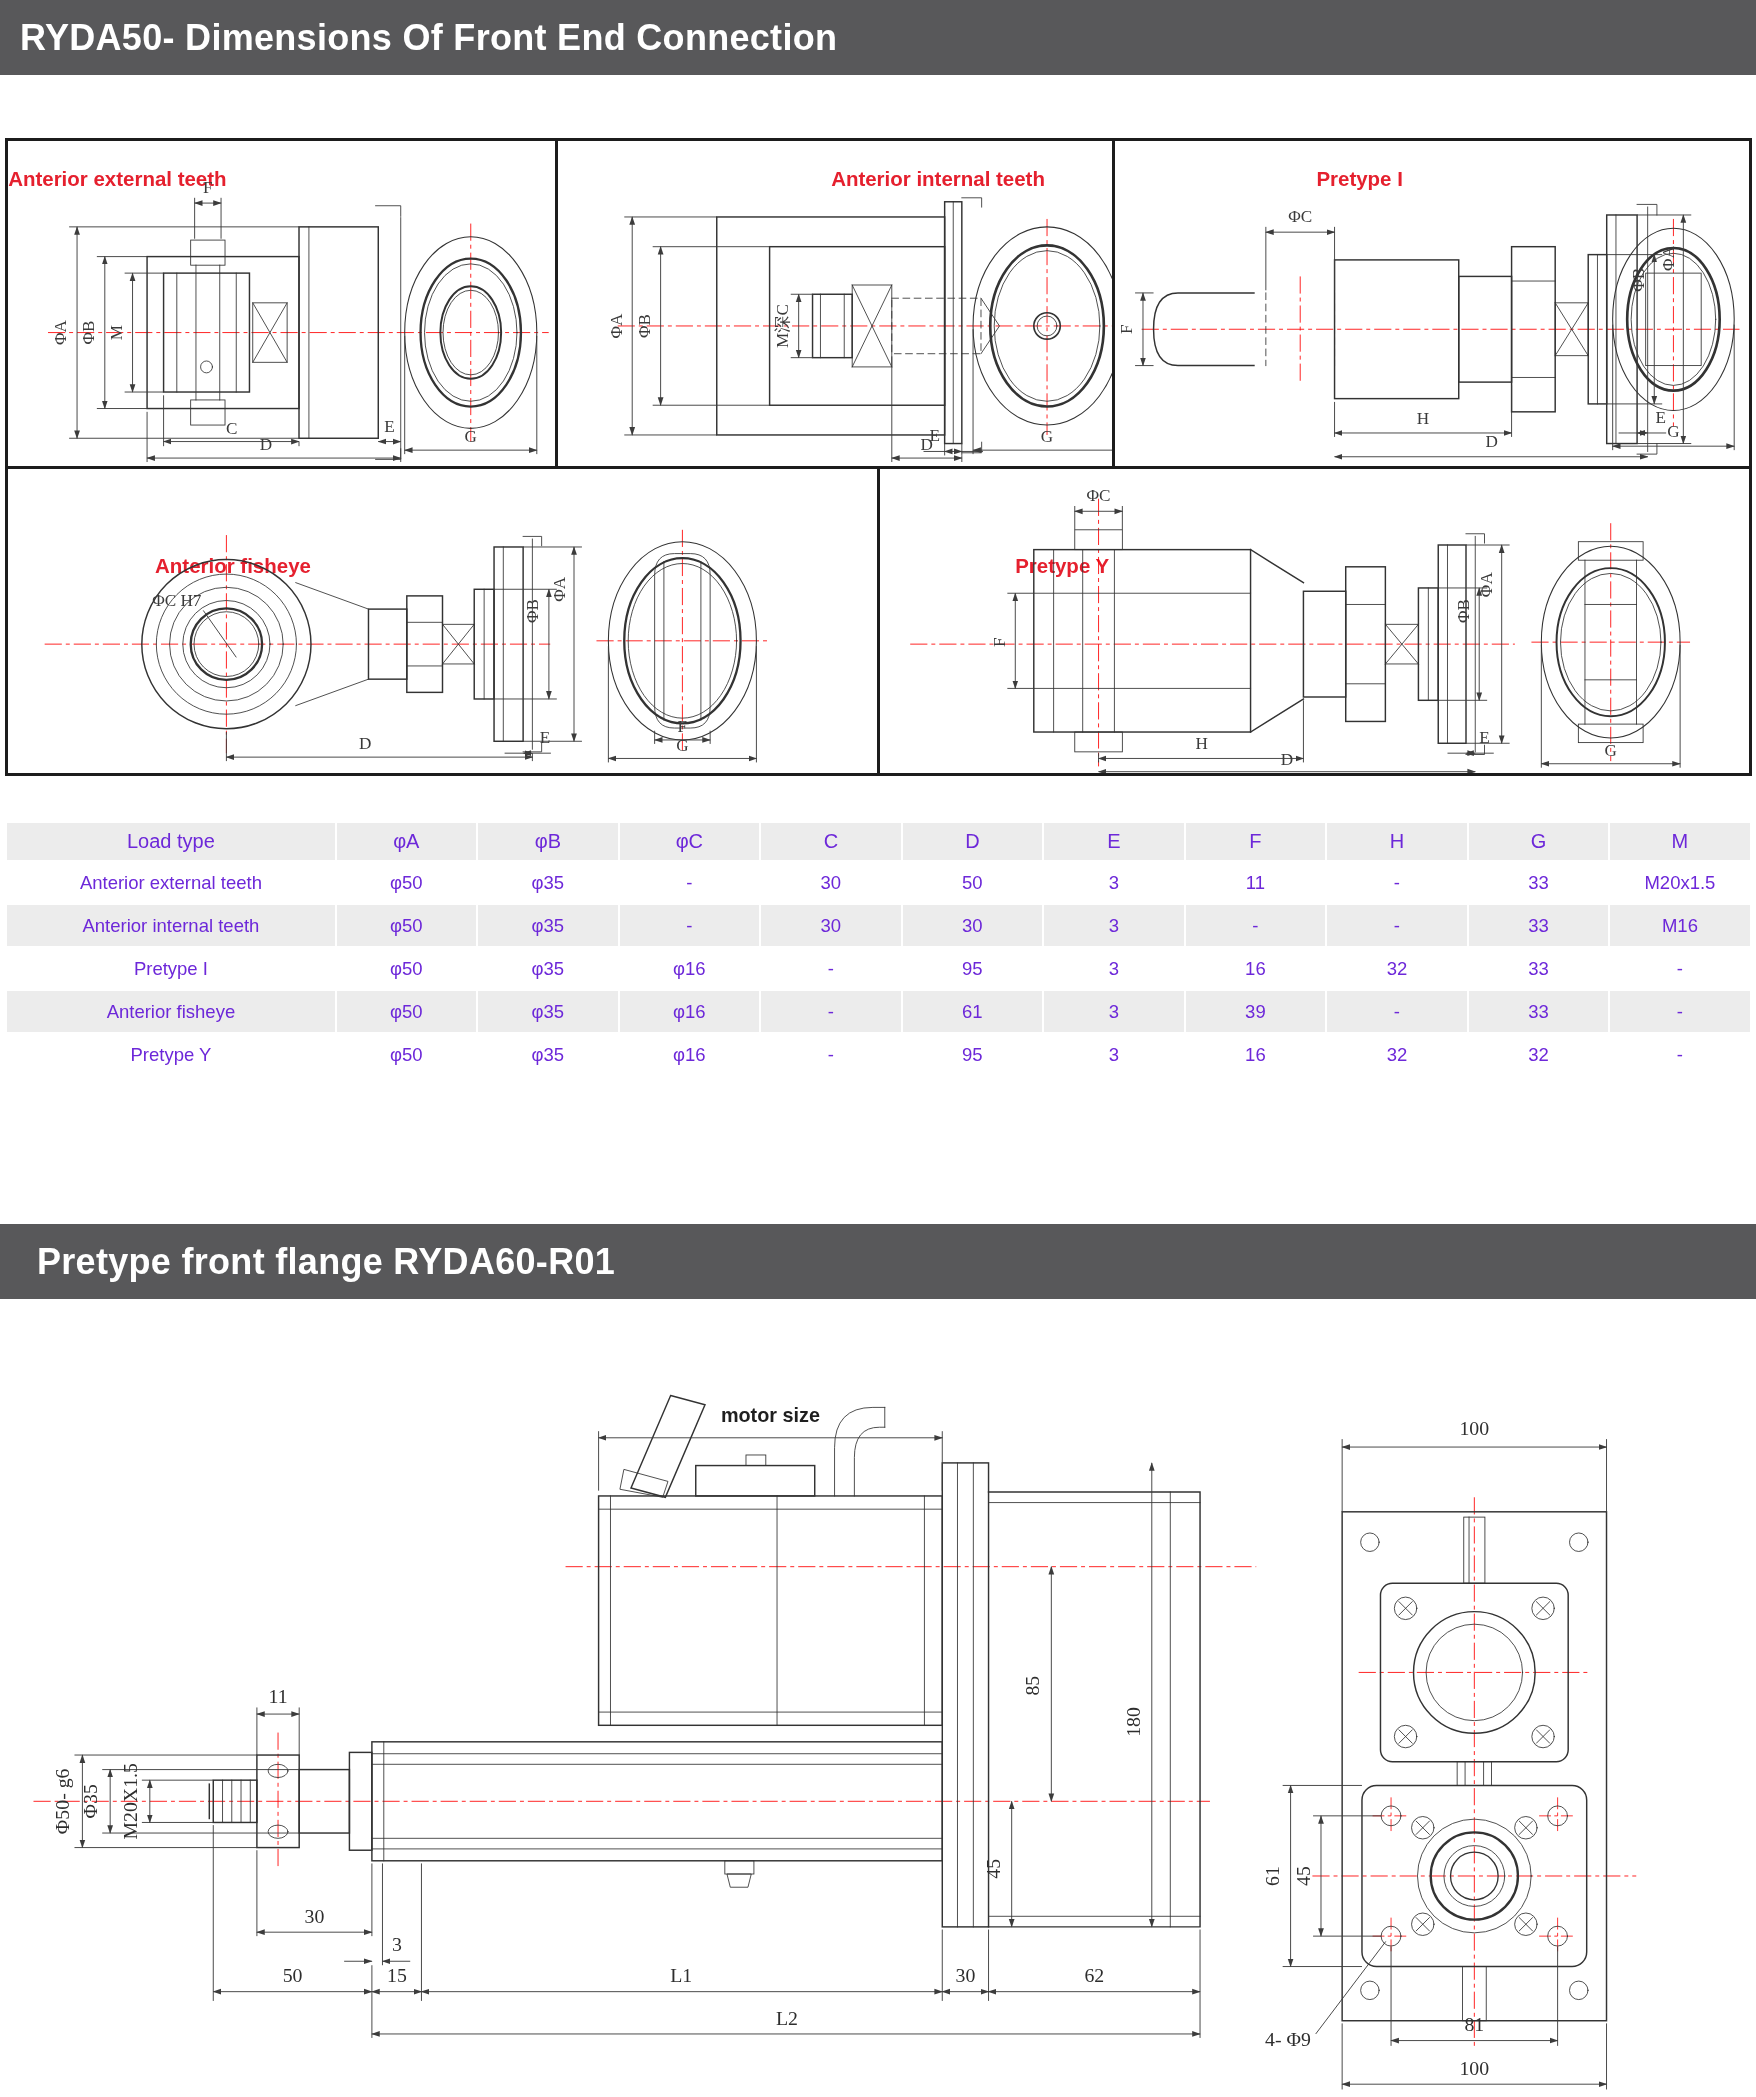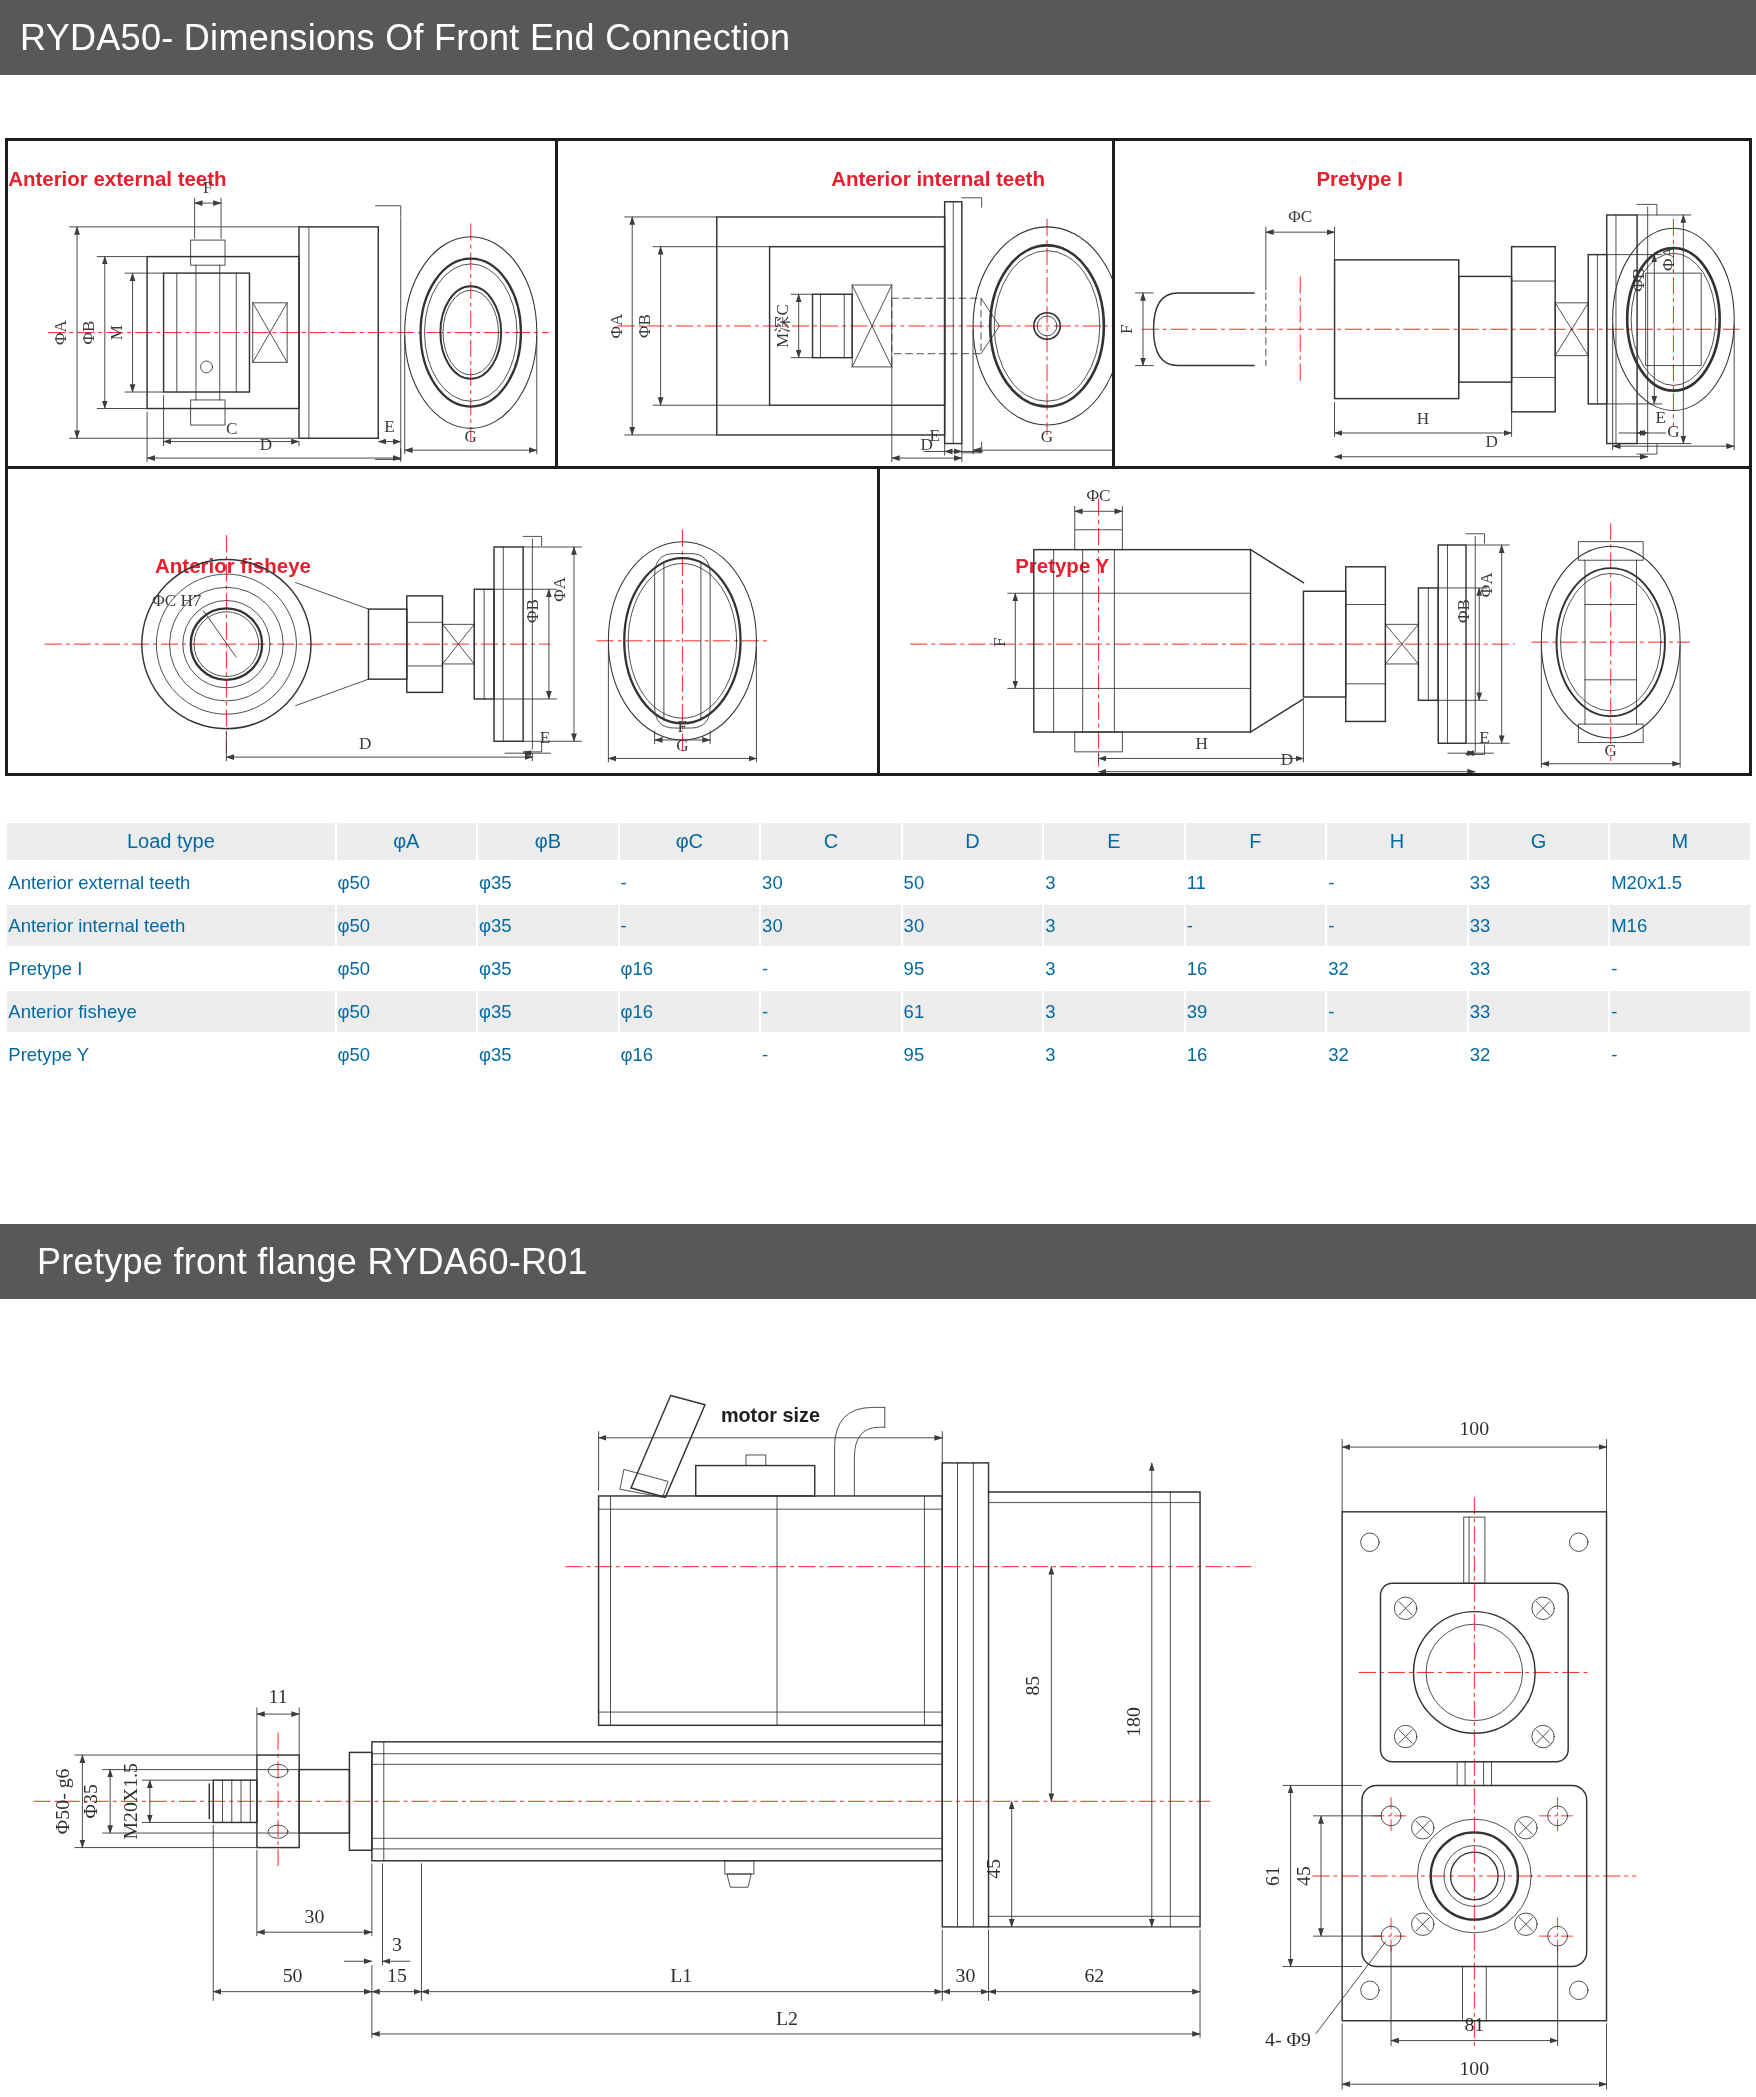--- a/index.html
+++ b/index.html
@@ -1,18 +1,18 @@
 <!DOCTYPE html>
 <html style="font-size:10.6px"><head>
 <meta charset="utf-8">
 <style>
   html,body{margin:0;padding:0;background:#fff}
   body{width:1757px;font-family:"Liberation Sans",sans-serif}
   .banner{height:75px;background:#58585a;color:#fff;display:flex;align-items:center;
-          font-weight:normal;font-size:36px;letter-spacing:0.3px}
+          font-weight:bold;font-size:36px;letter-spacing:0.3px}
   #banner1{padding-left:20px}
   #banner2{padding-left:37px}
   .gap1{height:63px}
   .gap2{height:147px}
   .grid{margin:0 5.3px;border:3.3px solid #1c1c1c}
   .row{display:flex}
   .row1{border-bottom:3.3px solid #1c1c1c}
   .cell{background:#fff}
   .cb{border-right:3.3px solid #1c1c1c}
   svg{display:block}
@@ -22,22 +22,22 @@
   .dsh{stroke-dasharray:10 7}
   .d{fill:none;stroke:#3c3c3c;stroke-width:1.4}
   .cl{fill:none;stroke:#ff0000;stroke-width:1.3;stroke-dasharray:26 6 6 6}
   .clt{fill:none;stroke:#ff0000;stroke-width:1.2;stroke-dasharray:18 5 5 5}
   .ptitle{fill:#e5202e;font:600 31px "Liberation Sans",sans-serif;text-anchor:middle}
   .lbl{font:26px "Liberation Serif",serif;fill:#3a3a3a;text-anchor:middle}
   .num{font:30px "Liberation Serif",serif;fill:#2e2e2e;text-anchor:middle}
   .ms{font:600 30px "Liberation Sans",sans-serif;fill:#1f1f1f;text-anchor:middle}
   
   .tablewrap{margin:45px 5.3px 0}
-  table{width:100%;border-collapse:separate;border-spacing:2px;
-        color:#0369a1;font-size:18.5px;table-layout:fixed}
+  table{width:100%;border-collapse:separate;border-spacing:2px;text-align:center;
+        color:#6d28d9;font-size:18.5px;table-layout:fixed}
   th{background:#ececec;font-weight:400;font-size:20px;height:35px}
   td{height:39px;background:#fff}
   tr.alt td{background:#ececec}
   col.c0{width:19%}
 </style>
 </head>
 <body>
 
 <svg width="0" height="0" style="position:absolute" aria-hidden="true">
   <defs>

